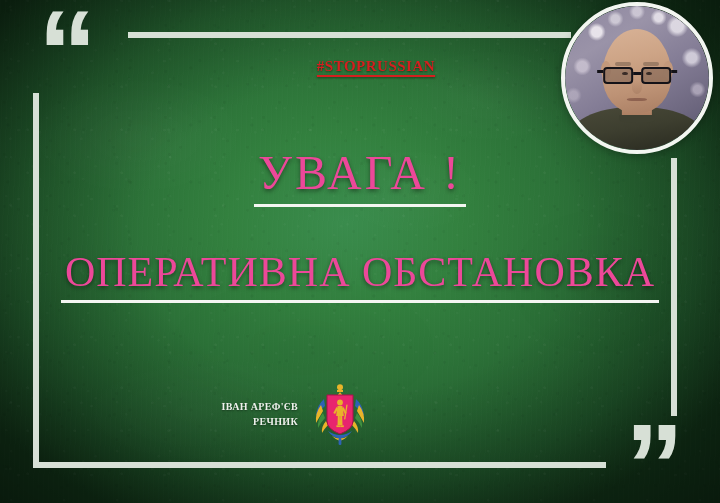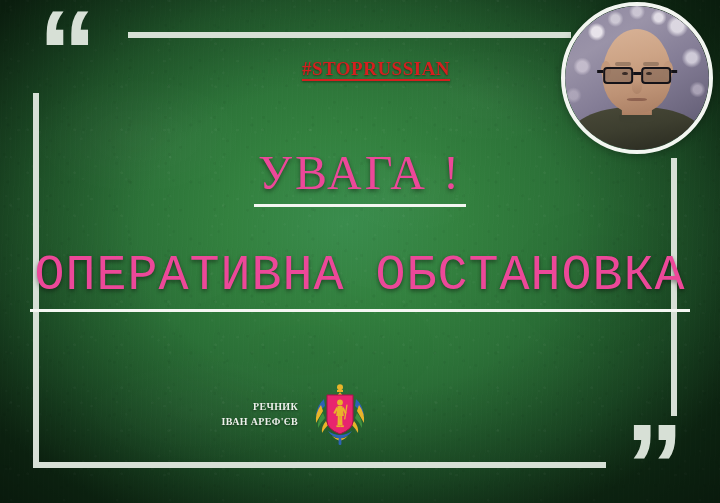--- a/index.html
+++ b/index.html
@@ -103,21 +103,21 @@
   .quote-close { right:38px; bottom:-6px; font-size:118px; }
 
   
   .hashtag {
     position:absolute;
     left:0; right:0; top:58px;
     text-align:center;
     color:#d41f1f;
     font-family:"Liberation Serif", serif;
     font-weight:700;
-    font-size:19px;
+    font-size:15px;
     letter-spacing:.5px;
     text-decoration:underline;
     text-decoration-thickness:2px;
     text-underline-offset:4px;
     text-shadow:0 1px 2px rgba(0,0,0,.45);
     padding-left:32px;
   }
 
   
   .headline-block {
@@ -135,21 +135,21 @@
   }
   .headline::after {
     content:"";
     position:absolute;
     left:-4px; right:-4px;
     bottom:-9px;
     height:3px;
     background:#f4f6f2;
   }
   .headline-1 { font-size:48px; letter-spacing:3px; line-height:1.05; }
-  .headline-2 { font-size:50px; letter-spacing:1px; line-height:1.05;font-family:Liberation Mono, monospace; }
+  .headline-2 { font-size:42px; letter-spacing:1px; line-height:1.05; }
   .headline-row-2 { margin-top:52px; }
 
   
   .footer {
     position:absolute;
     left:0; right:0; bottom:58px;
     display:flex;
     align-items:center;
     justify-content:center;
     gap:14px;
@@ -318,22 +318,22 @@
   <div class="hashtag">#STOPRUSSIAN</div>
 
   <div class="headline-block">
     <div><span class="headline headline-1">УВАГА !</span></div>
     <div class="headline-row-2"><span class="headline headline-2">ОПЕРАТИВНА ОБСТАНОВКА</span></div>
   </div>
 
   <div class="footer">
 
     <div class="footer-text footer-left">
+      <div>ІВАН АРЕФ'ЄВ</div>
       <div>РЕЧНИК</div>
-      <div>ІВАН АРЕФ'ЄВ</div>
     </div>
 
     <div>
       <svg class="coa" viewBox="0 0 56 62" xmlns="http://www.w3.org/2000/svg" aria-hidden="true">
 
         <circle cx="28" cy="4.2" r="3" fill="#e8b42a"></circle>
         <path d="M25 7 h6 v2 h-6 z" fill="#e8b42a"></path>
         <path d="M28 9 l-2.6 3.5 h5.2 z" fill="#e8b42a"></path>
 
         <path d="M12 16 Q5 22 4 33 Q8 27 13 23 Z" fill="#2e62b4"></path>

